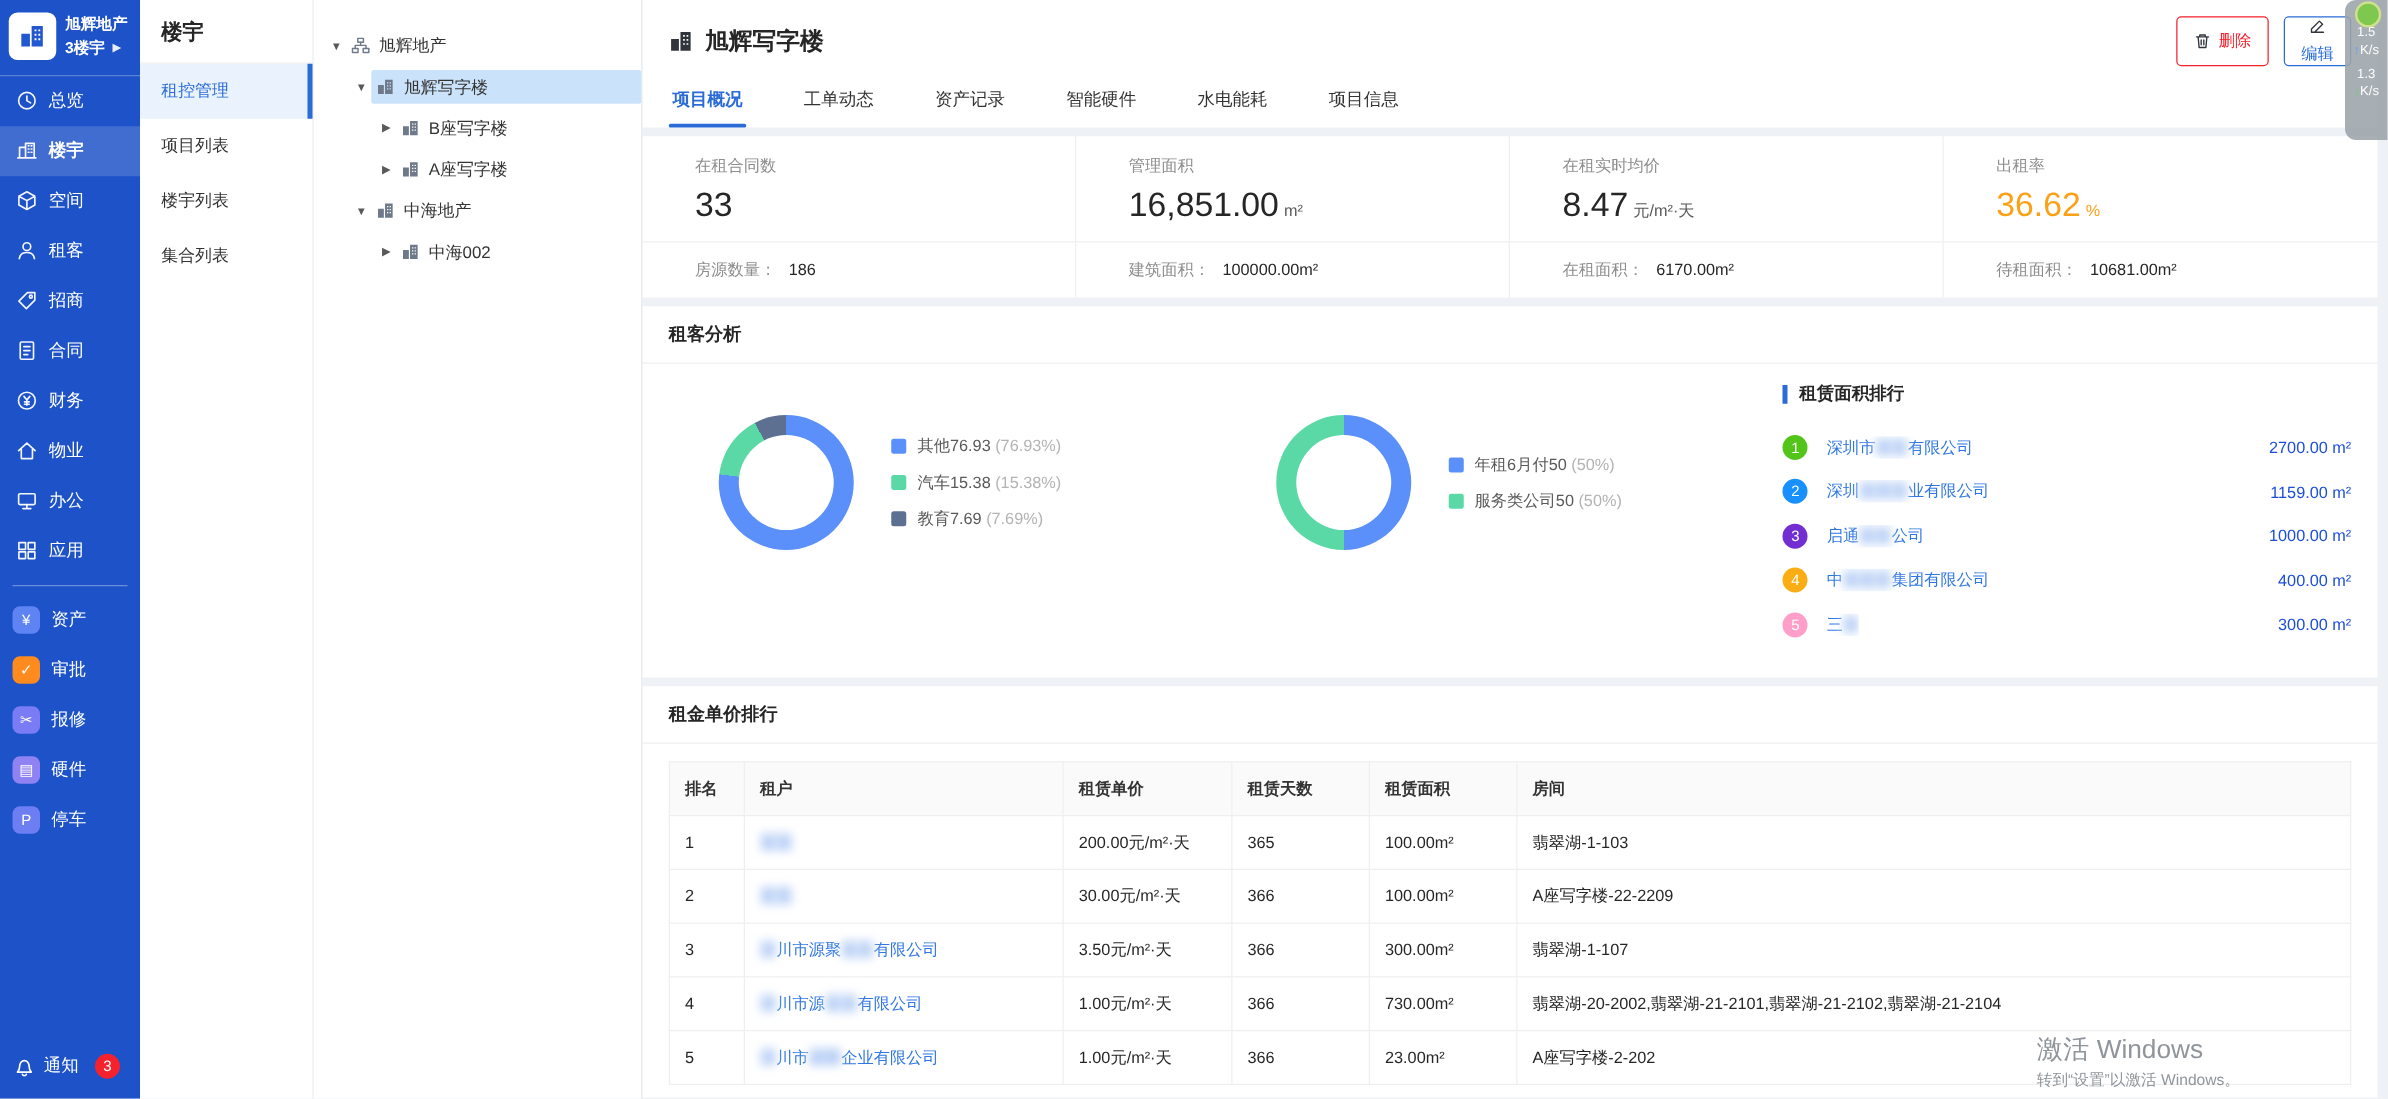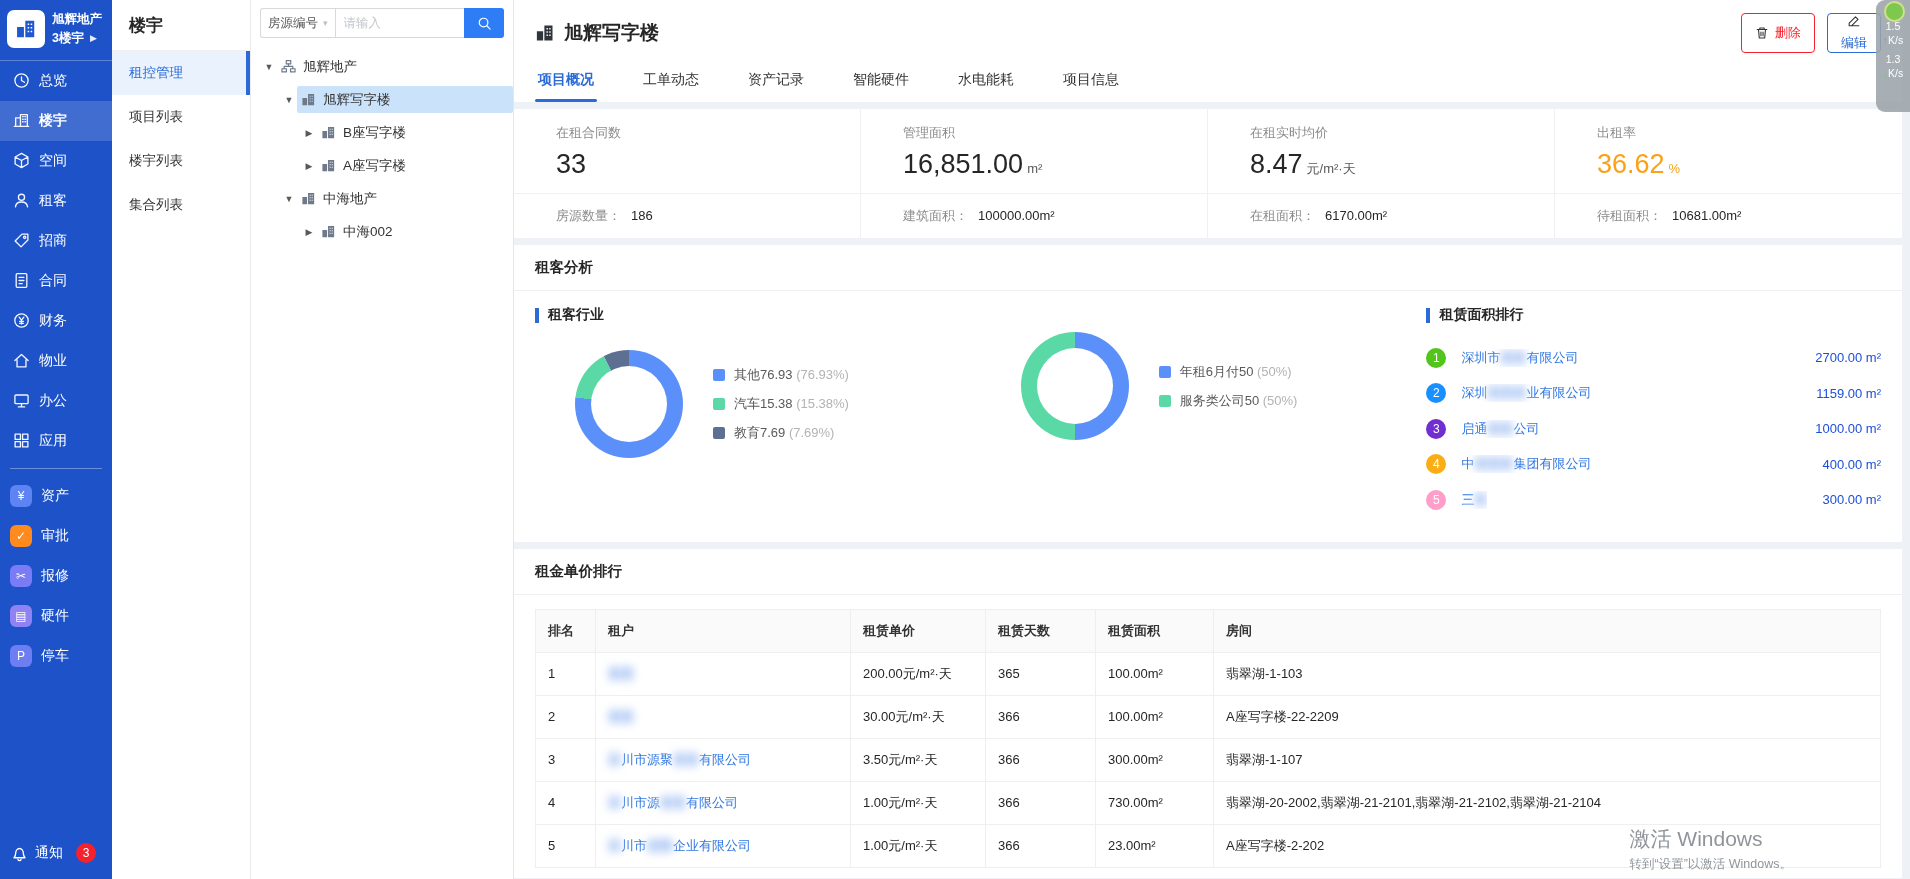--- a/index.html
+++ b/index.html
@@ -270,35 +270,20 @@
     <div class="submenu-title">楼宇</div>
     <div id="submenu-items">
         <div class="submenu-item active">租控管理</div>
         <div class="submenu-item">项目列表</div>
         <div class="submenu-item">楼宇列表</div>
         <div class="submenu-item">集合列表</div>
       </div>
   </aside>
 
   <aside class="treepanel">
-    <div class="search-row">
-      <div class="sel">
-        <span>房源编号</span>
-        <span class="caret-d">▾</span>
-      </div>
-      <input placeholder="请输入" style="">
-      <button class="sbtn">
-        <span class="icon ic-stroke">
-            <svg viewBox="0 0 16 16">
-              <circle cx="7" cy="7" r="4.6"></circle>
-              <path d="M10.4 10.4L14 14"></path>
-            </svg>
-          </span>
-      </button>
-    </div>
     <div class="tree" id="tree">
         <div class="tree-row" style="padding-left:10px">
      <span class="tw-caret">▼</span>
      <span class="lblwrap">
        <span class="icon ic-stroke tree-ic">
               <svg viewBox="0 0 16 16">
                 <rect x="5.6" y="1.8" width="4.8" height="3.4"></rect>
                 <rect x="1" y="10.4" width="4.8" height="3.4"></rect>
                 <rect x="10.2" y="10.4" width="4.8" height="3.4"></rect>
                 <path d="M8 5.2v2.6M3.4 10.4V7.8h9.2v2.6"></path>
@@ -428,21 +413,20 @@
           <div class="sstat">建筑面积：<b>100000.00m²</b></div>
           <div class="sstat">在租面积：<b>6170.00m²</b></div>
           <div class="sstat">待租面积：<b>10681.00m²</b></div>
         </div>
     </section>
 
     <section class="card analysis-card">
       <div class="card-title">租客分析</div>
       <div class="analysis-body">
         <div class="chart-col" id="chart-col-0">
-            <div class="sec-title">租客行业</div>
      <div class="chart-wrap">
        <div class="donut" style="background:conic-gradient(#5b8ff9 0% 76.93%, #5ad8a6 76.93% 92.31%, #5d7092 92.31% 100%)"></div>
        <div class="legend">
          <div class="lg">
             <span class="lg-sq" style="background:#5b8ff9"></span>
             <span>其他76.93 <span class="lg-pct">(76.93%)</span></span>
                 </div>
                 <div class="lg">
             <span class="lg-sq" style="background:#5ad8a6"></span>
             <span>汽车15.38 <span class="lg-pct">(15.38%)</span></span>

